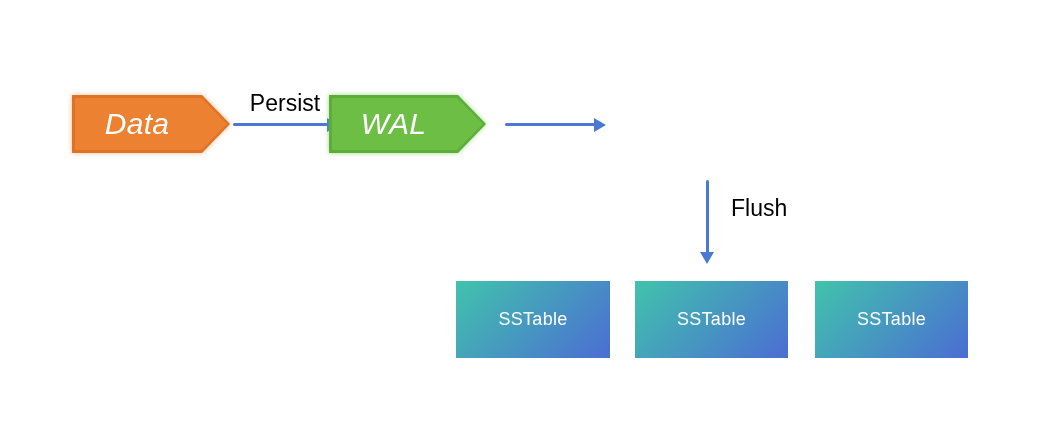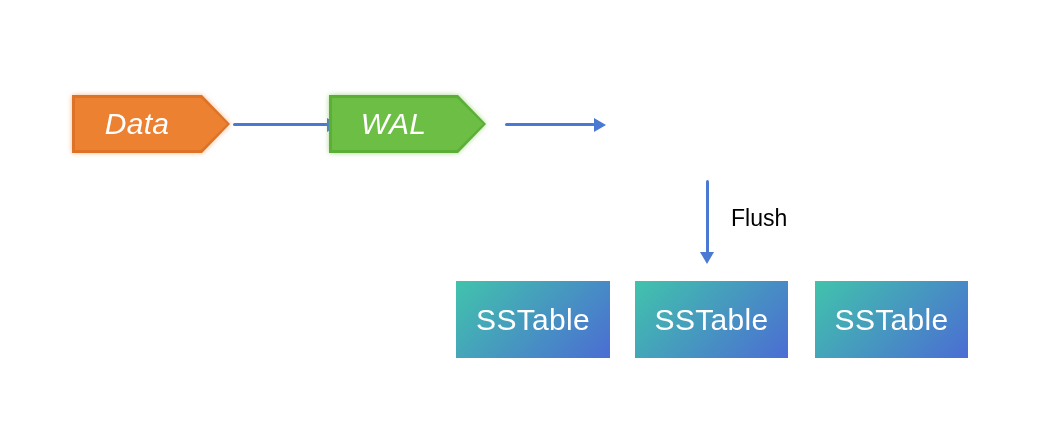--- a/index.html
+++ b/index.html
@@ -96,53 +96,54 @@
   #persist-line { left: 233px; top: 123px; width: 95px; }
   #persist-head { left: 327px; top: 118px; }
   #persist-label { left: 226px; top: 90px; width: 118px; }
 
   #apply-line { left: 505px; top: 123px; width: 90px; }
   #apply-head { left: 594px; top: 118px; }
   #apply-label { left: 496px; top: 90px; width: 110px; }
 
   #flush-line { left: 706px; top: 180px; height: 74px; }
   #flush-head { left: 700px; top: 252px; }
-  #flush-label { left: 731px; top: 205px; }
+  #flush-label { left: 731px; top: 195px; }
 
   
   .sstable {
     position: absolute;
     top: 281px;
     width: 154px;
     height: 77px;
     background: linear-gradient(135deg, #41C3AC 0%, #4B6DD3 100%);
     display: flex;
     align-items: center;
     justify-content: center;
     color: #FFFFFF;
-    font-size: 30px;
+    font-size: 18px;
     letter-spacing: 0.3px;
   }
   #sstable-1 { left: 456px; }
   #sstable-2 { left: 635px; width: 153px; }
   #sstable-3 { left: 815px; width: 153px; }
 </style>
 </head>
 <body>
 
 <div class="stage">
 
   <div class="node node-data">
     <div class="pent-outer"></div>
     <div class="pent-inner"></div>
     <div class="node-label">Data</div>
   </div>
 
   <div class="edge-line-h" id="persist-line"></div>
   <div class="arrowhead-right" id="persist-head"></div>
+  <div class="edge-label centered" id="persist-label">Persist</div>
 
   <div class="node node-wal">
     <div class="pent-outer"></div>
     <div class="pent-inner"></div>
     <div class="node-label">WAL</div>
   </div>
 
   <div class="edge-line-h" id="apply-line"></div>
   <div class="arrowhead-right" id="apply-head"></div>
 

